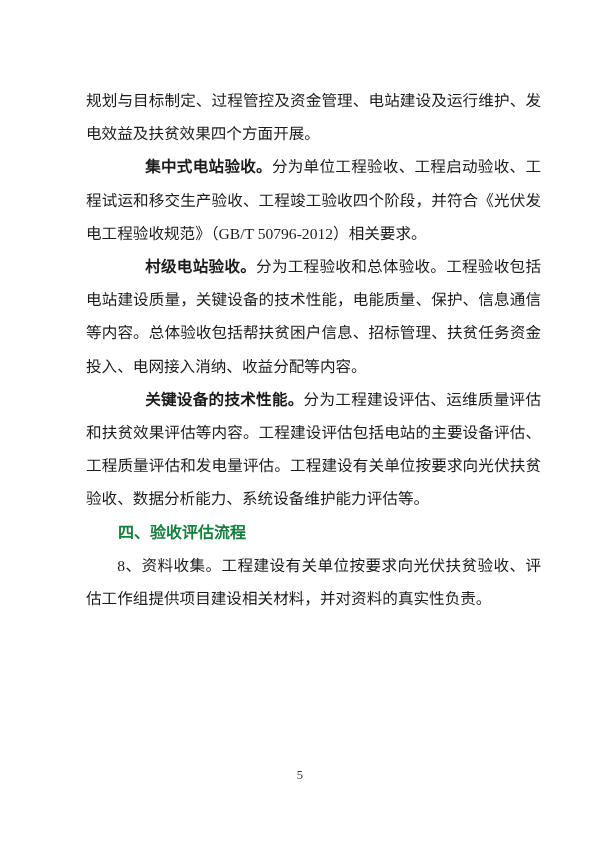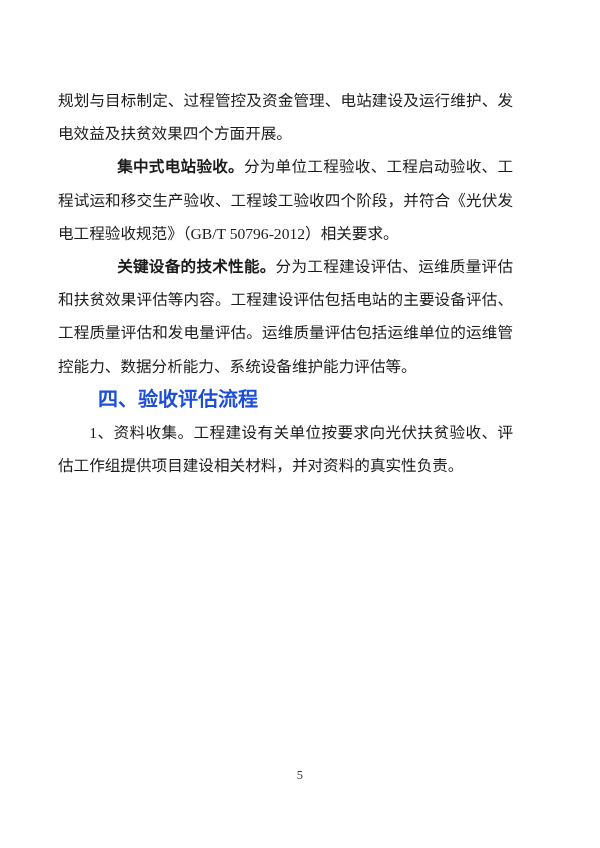--- a/index.html
+++ b/index.html
@@ -11,21 +11,21 @@
     position: relative;
     width: 600px;
     height: 848px;
     background: #ffffff;
     overflow: hidden;
     font-family: "Liberation Serif", "DejaVu Serif", serif;
     color: #1c1c1c;
   }
   .content {
     position: absolute;
-    left: 58px;
+    left: 86px;
     top: 84px;
     width: 455px;
     font-size: 15.6px;
     line-height: 33.2px;
     text-align: justify;
   }
   .para {
     margin: 0;
     padding: 0;
   }
@@ -35,23 +35,23 @@
   .lead {
     font-weight: bold;
     margin-left: 28px;
   }
   .heading {
     margin: 0;
     padding: 0;
     text-indent: 2em;
     font-family: "Liberation Sans", "DejaVu Sans", sans-serif;
     font-weight: bold;
-    font-size: 20px;
+    font-size: 16px;
     line-height: 33.2px;
-    color: #1d4ed8;
+    color: #15803d;
   }
   .page-number {
     position: absolute;
     left: 0;
     top: 768px;
     width: 100%;
     text-align: center;
     font-size: 12.5px;
     color: #3a3a3a;
     letter-spacing: 0.5px;
@@ -60,25 +60,26 @@
 </head>
 <body>
 
 <div class="page">
   <div class="content">
 
     <p class="para"><span>规划与目标制定、过程管控及资金管理、电站建设及运行维护、发电效益及扶贫效果四个方面开展。</span></p>
 
     <p class="para indent"><span class="lead">集中式电站验收。</span><span>分为单位工程验收、工程启动验收、工程试运和移交生产验收、工程竣工验收四个阶段，并符合《光伏发电工程验收规范》（GB/T 50796-2012）相关要求。</span></p>
 
+    <p class="para indent"><span class="lead">村级电站验收。</span><span>分为工程验收和总体验收。工程验收包括电站建设质量，关键设备的技术性能，电能质量、保护、信息通信等内容。总体验收包括帮扶贫困户信息、招标管理、扶贫任务资金投入、电网接入消纳、收益分配等内容。</span></p>
 
-    <p class="para indent"><span class="lead">关键设备的技术性能。</span><span>分为工程建设评估、运维质量评估和扶贫效果评估等内容。工程建设评估包括电站的主要设备评估、工程质量评估和发电量评估。运维质量评估包括运维单位的运维管控能力、数据分析能力、系统设备维护能力评估等。</span></p>
+    <p class="para indent"><span class="lead">关键设备的技术性能。</span><span>分为工程建设评估、运维质量评估和扶贫效果评估等内容。工程建设评估包括电站的主要设备评估、工程质量评估和发电量评估。工程建设有关单位按要求向光伏扶贫验收、数据分析能力、系统设备维护能力评估等。</span></p>
 
     <h2 class="heading">四、验收评估流程</h2>
 
-    <p class="para indent"><span>1、资料收集。工程建设有关单位按要求向光伏扶贫验收、评估工作组提供项目建设相关材料，并对资料的真实性负责。</span></p>
+    <p class="para indent"><span>8、资料收集。工程建设有关单位按要求向光伏扶贫验收、评估工作组提供项目建设相关材料，并对资料的真实性负责。</span></p>
 
 
 
   </div>
 
   <div class="page-number">5</div>
 </div>
 
 </body></html>

